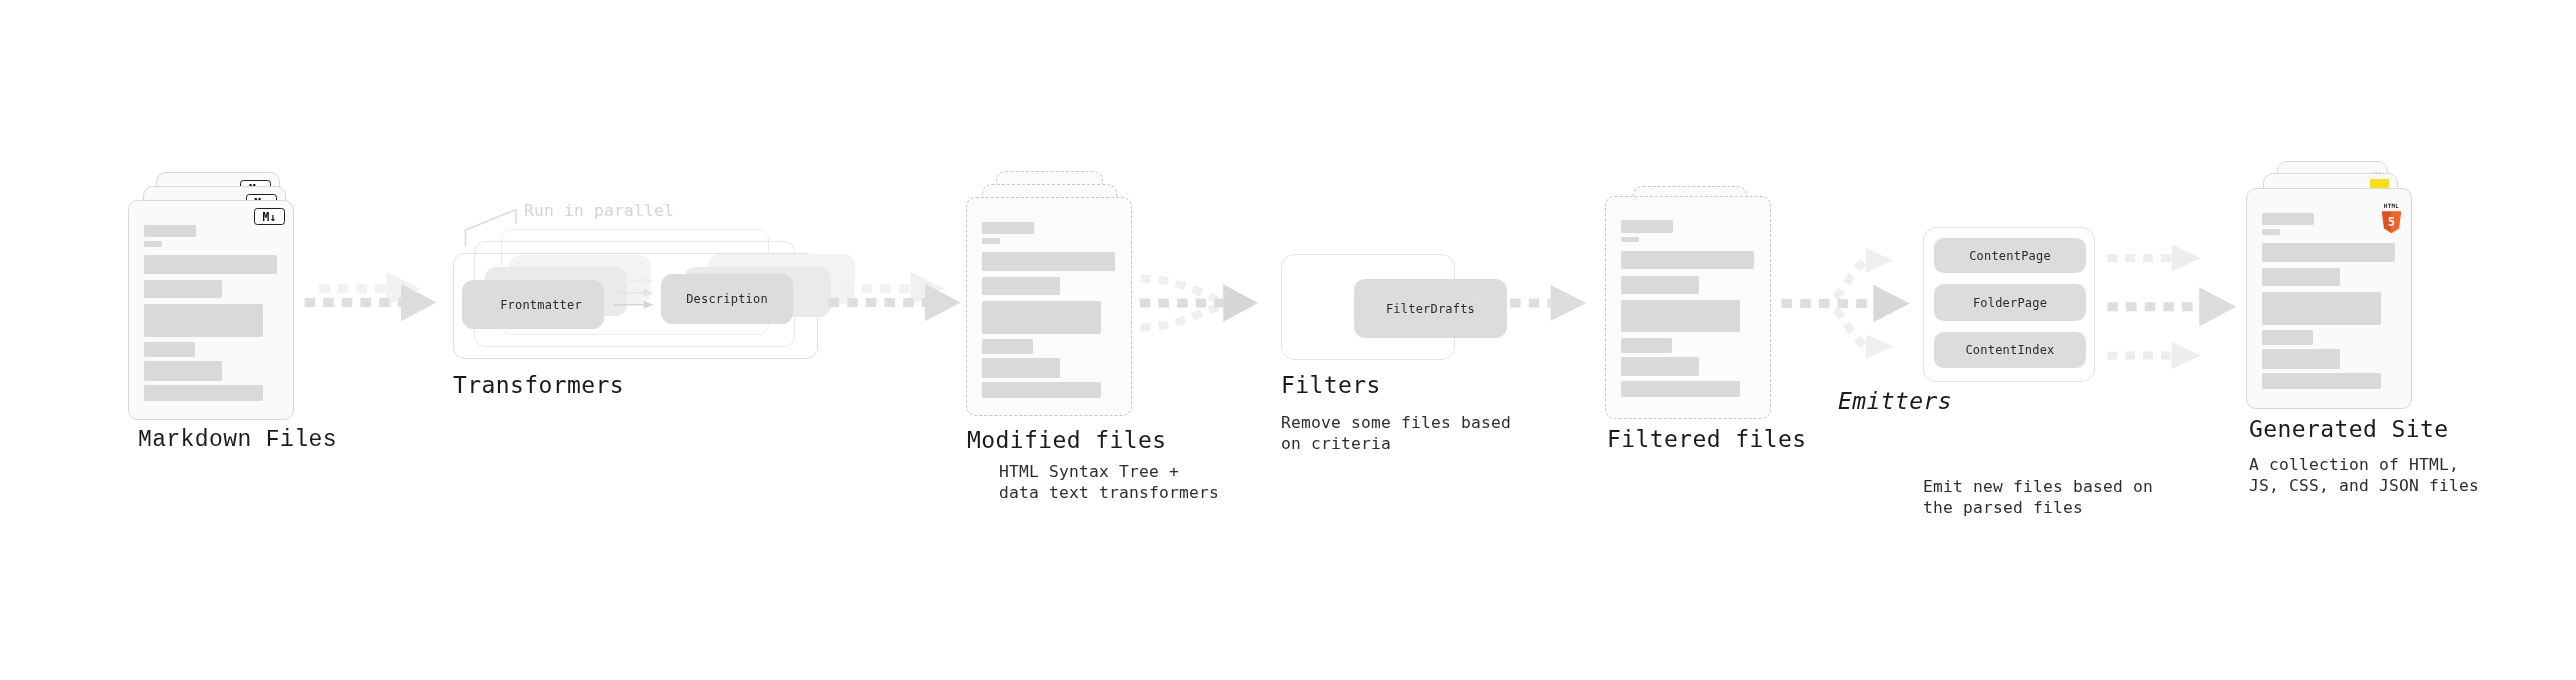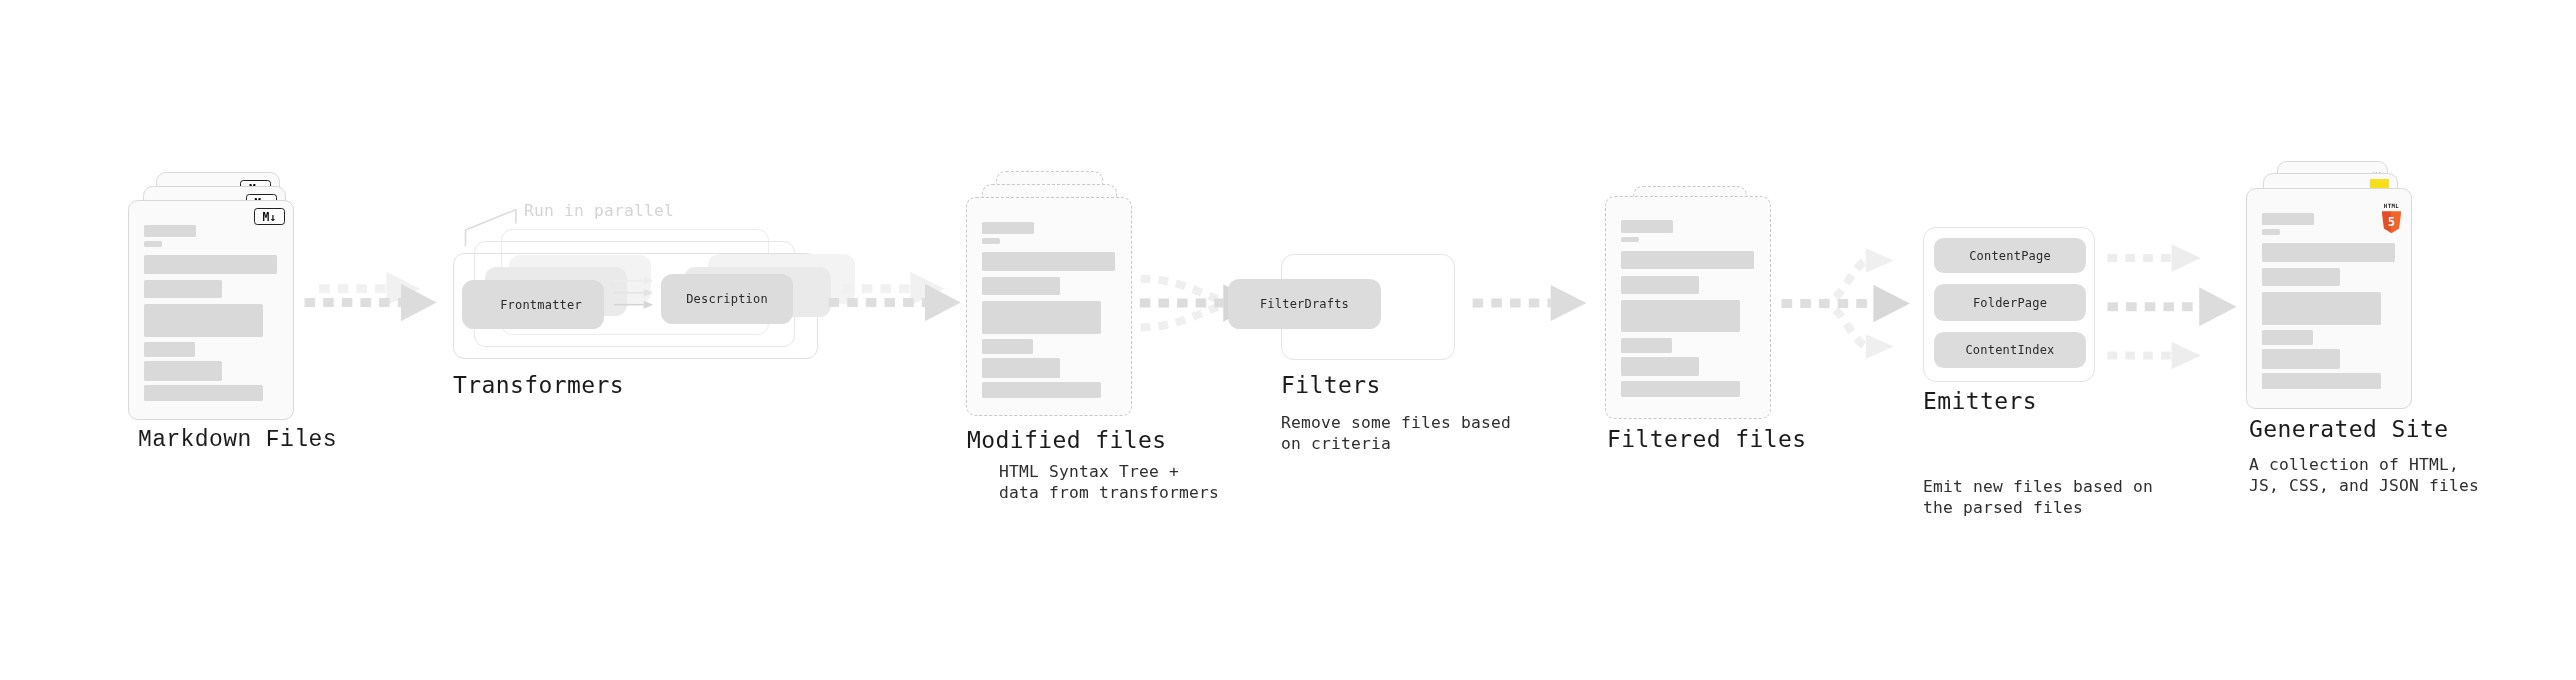--- a/index.html
+++ b/index.html
@@ -132,32 +132,32 @@
         <div class="bar" style="left: 14.6px; top: 79px; width: 78px; height: 18px;"></div>
         <div class="bar" style="left: 14.6px; top: 103px; width: 119px; height: 32.5px;"></div>
         <div class="bar" style="left: 14.6px; top: 141px; width: 51px; height: 15.4px;"></div>
         <div class="bar" style="left: 14.6px; top: 160px; width: 78px; height: 19.5px;"></div>
         <div class="bar" style="left: 14.6px; top: 184px; width: 119px; height: 16.3px;"></div>
       </div>
   </div>
   <h2 class="stage-label" style="left:967px;top:427px;">Modified files</h2>
   <div class="stage-desc" style="left:967px;top:461px;margin-left:32px;">
     <span>HTML Syntax Tree +</span>
-    <span>data from transformers</span>
+    <span>data text transformers</span>
   </div>
 
   <svg class="abs" style="left:1138px;top:256px;" width="134" height="94" viewBox="0 0 165 116">
     <path d="M3,28 C45,28 68,42 98,53" fill="none" stroke="#efefef" stroke-width="10" stroke-dasharray="12 10"></path>
     <path d="M3,88 C45,88 68,74 98,63" fill="none" stroke="#efefef" stroke-width="10" stroke-dasharray="12 10"></path>
     <line x1="2" y1="58" x2="105" y2="58" stroke="#dcdcdc" stroke-width="11" stroke-dasharray="13 10"></line>
     <polygon points="105,35 148,58 105,81" fill="#d6d6d6"></polygon>
   </svg>
 
   <div class="holder" style="left:1281px;top:254px;width:174px;height:106px;"></div>
-  <div class="pill" style="left:1228px;top:279px;width:153px;height:50px;">FilterDrafts</div>
+  <div class="pill" style="left:1354px;top:279px;width:153px;height:59px;">FilterDrafts</div>
   <h2 class="stage-label" style="left:1281px;top:372px;">Filters</h2>
   <div class="stage-desc" style="left:1281px;top:412px;">
     <span>Remove some files based</span>
     <span>on criteria</span>
   </div>
 
   <svg class="abs" style="left:1471px;top:280px;" width="122" height="46" viewBox="0 0 150 56">
     <line x1="2" y1="28" x2="98" y2="28" stroke="#dedede" stroke-width="11" stroke-dasharray="13 10"></line>
     <polygon points="98,6 142,28 98,50" fill="#dcdcdc"></polygon>
   </svg>
@@ -183,21 +183,21 @@
     <path d="M48,83 C78,83 82,121 106,136" fill="none" stroke="#efefef" stroke-width="10" stroke-dasharray="12 10"></path>
     <polygon points="106,121 140,136 106,151" fill="#efefef"></polygon>
     <line x1="2" y1="83" x2="115" y2="83" stroke="#dedede" stroke-width="11" stroke-dasharray="13 10"></line>
     <polygon points="115,60 160,83 115,106" fill="#d8d8d8"></polygon>
   </svg>
 
   <div class="holder" style="left:1923px;top:227px;width:172px;height:155px;"></div>
   <div class="pill" style="left:1934px;top:238px;width:152px;height:35px;border-radius:9.8px;">ContentPage</div>
   <div class="pill" style="left:1934px;top:284px;width:152px;height:37px;border-radius:9.8px;text-align:center;">FolderPage</div>
   <div class="pill" style="left:1934px;top:332px;width:152px;height:36px;border-radius:9.8px;">ContentIndex</div>
-  <h2 class="stage-label" style="left:1923px;top:388px;">Emitters</h2>
+  <h2 class="stage-label" style="left:1838px;top:388px;font-style:italic;">Emitters</h2>
   <div class="stage-desc" style="left:1923px;top:428px;margin-top:48px;">
     <span>Emit new files based on</span>
     <span>the parsed files</span>
   </div>
 
   <svg class="abs" style="left:2105px;top:236px;" width="138" height="135" viewBox="0 0 170 166">
     <line x1="3" y1="27" x2="82" y2="27" stroke="#ededed" stroke-width="10" stroke-dasharray="12 10"></line>
     <polygon points="82,10 118,27 82,44" fill="#ededed"></polygon>
     <line x1="3" y1="87" x2="116" y2="87" stroke="#dedede" stroke-width="11" stroke-dasharray="13 10"></line>
     <polygon points="116,63 162,87 116,111" fill="#dcdcdc"></polygon>

